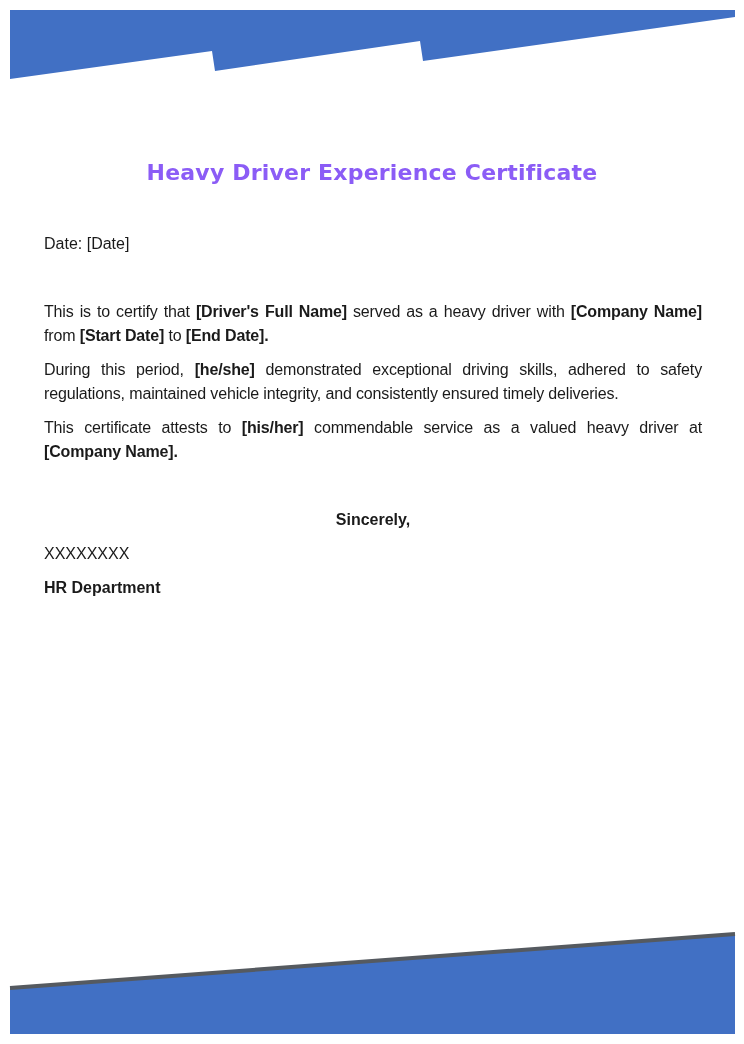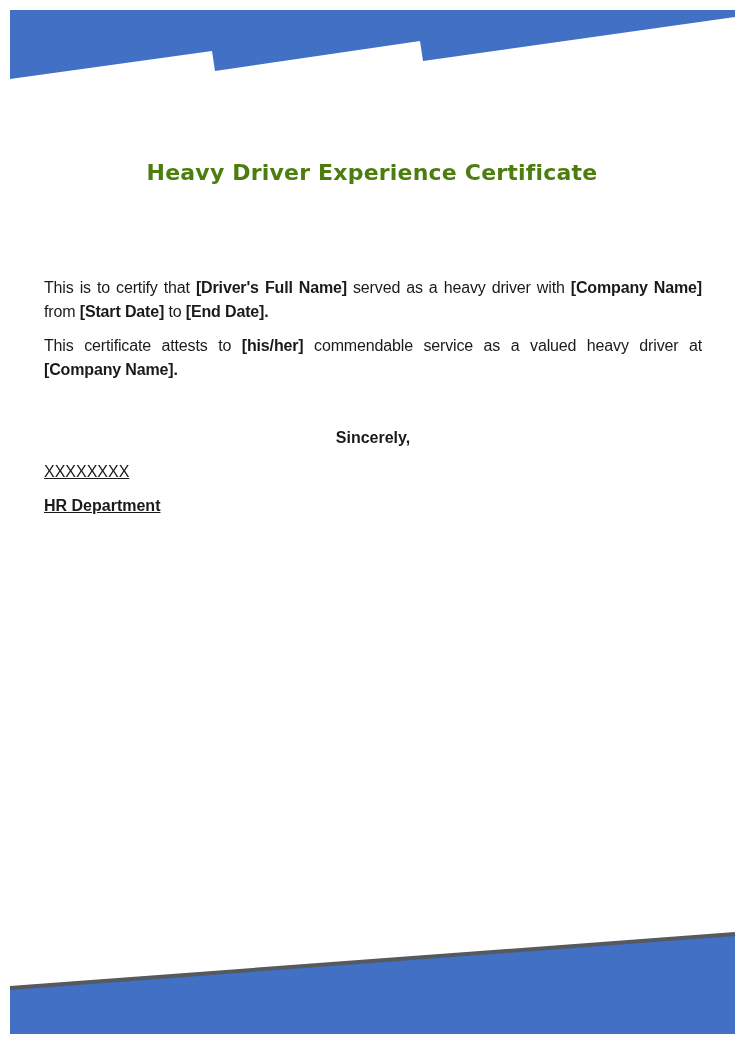--- a/index.html
+++ b/index.html
@@ -2,50 +2,52 @@
 <html><head>
 <meta charset="utf-8">
 <style>
   html, body { margin: 0; padding: 0; background: #ffffff; }
   body { width: 744px; height: 1044px; position: relative; overflow: hidden; }
   .shape { position: absolute; left: 0; top: 0; }
   .title {
     position: absolute; left: 0; width: 744px; top: 160px;
     text-align: center;
     font-family: "DejaVu Sans", sans-serif; font-weight: bold;
-    font-size: 22px; color: #4d7c0f; letter-spacing: 0.2px;
+    font-size: 22px; color: #8b5cf6; letter-spacing: 0.2px;
   }
   .content {
     position: absolute; left: 44px; width: 658px; top: 232px;
     font-family: "Liberation Sans", sans-serif; font-size: 16px;
     color: #1a1a1a; line-height: 24px;
   }
   .date { margin: 0; }
   .salutation { margin: 44px 0 0 0; font-weight: bold; }
   .body-para { margin: 10px 0 0 0; text-align: justify; letter-spacing: -0.15px; }
   .body-para.first { margin-top: 44px; }
   b { font-weight: bold; }
   .sign { margin: 0; }
   .sign.first { margin-top: 44px; text-align: center; }
-  .sign + .sign { margin-top: 10px; text-decoration: underline; }
+  .sign + .sign { margin-top: 10px; }
   .bold { font-weight: bold; }
 </style>
 </head>
 <body>
 
 <svg class="shape" width="744" height="90" viewBox="0 0 744 90">
   <polygon points="10,10 735,10 735,17 423,61 420,41 215,71 212,51 10,79" fill="#4170C4"></polygon>
 </svg>
 
 <div class="title">Heavy Driver Experience Certificate</div>
 
 <div class="content">
+  <p class="date">Date: [Date]</p>
 
   <p class="body-para first"><span>This is to certify that </span><b>[Driver's Full Name]</b><span> served as a heavy driver with </span><b>[Company Name]</b><span> from </span><b>[Start Date]</b><span> to </span><b>[End Date].</b></p>
 
+  <p class="body-para"><span>During this period, </span><b>[he/she]</b><span> demonstrated exceptional driving skills, adhered to safety regulations, maintained vehicle integrity, and consistently ensured timely deliveries.</span></p>
 
 
   <p class="body-para"><span>This certificate attests to </span><b>[his/her]</b><span> commendable service as a valued heavy driver at </span><b>[Company Name].</b></p>
 
   <p class="sign first bold">Sincerely,</p>
   <p class="sign">XXXXXXXX</p>
   <p class="sign bold">HR Department</p>
 </div>
 
 <svg class="shape" width="744" height="1044" viewBox="0 0 744 1044" style="pointer-events:none;">

